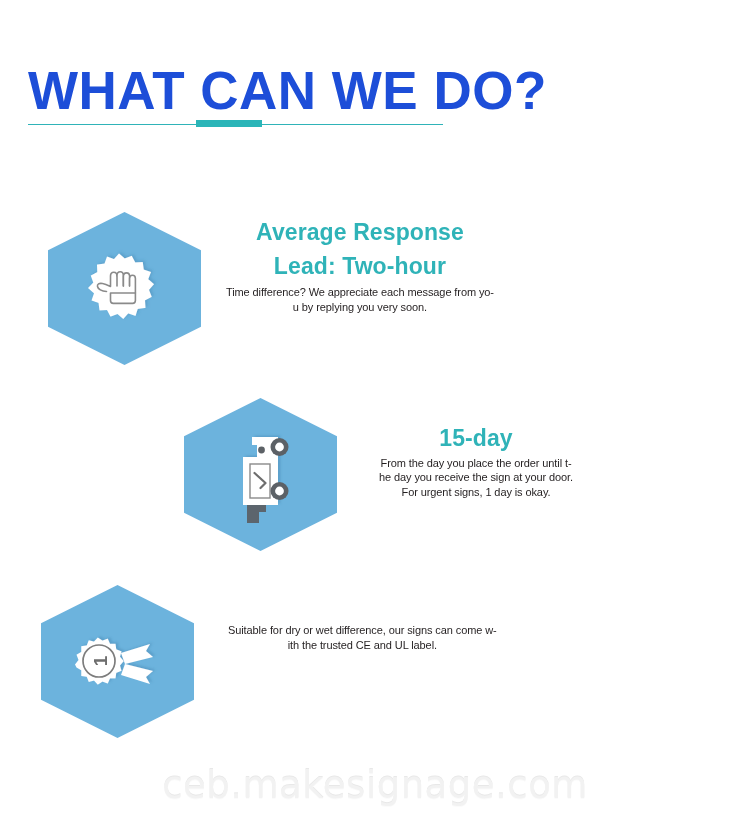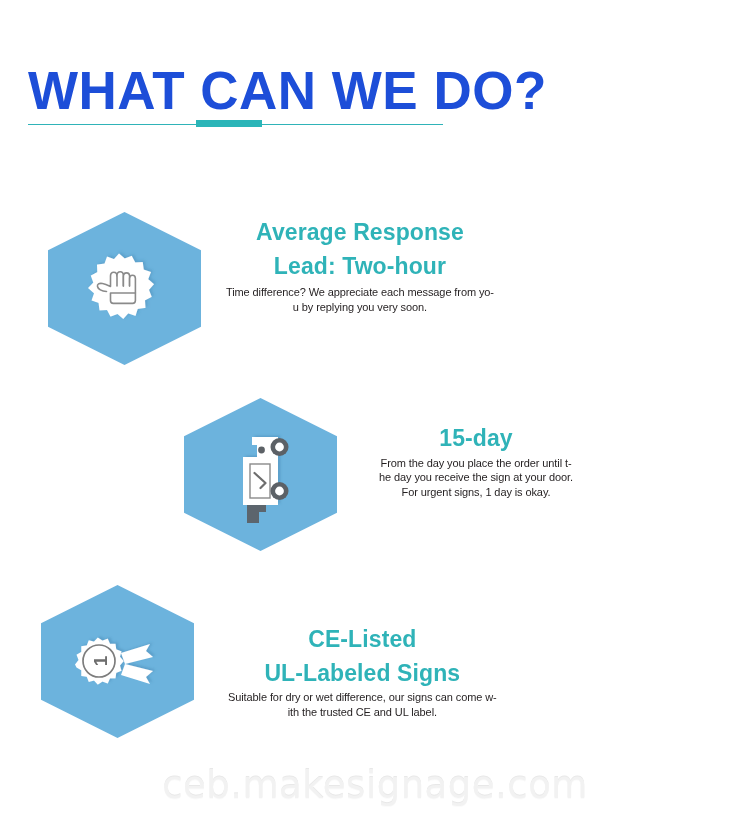--- a/index.html
+++ b/index.html
@@ -227,21 +227,17 @@
           L41.2 16.2 L44 11.6 Z" transform="translate(-0.5,0)"></path>
       </g>
 
       <circle cx="50" cy="34" r="16" fill="#ffffff" stroke="#7d7d7d" stroke-width="1.7"></circle>
 
       <text x="50" y="41.5" text-anchor="middle" font-family="Liberation Sans, sans-serif" font-size="19" font-weight="bold" fill="#6e6e6e">1</text>
     </svg>
   </div>
 </div>
 <div class="txt" id="txt-3">
-  <div class="head">
-    <div>CE-Listed</div>
-    <div>UL-Labeled Signs</div>
-  </div>
   <div class="body-copy">Suitable for dry or wet difference, our signs can come w-
 ith the trusted CE and UL label.</div>
 </div>
 
 <div class="watermark">ceb.makesignage.com</div>
 
 </body></html>

